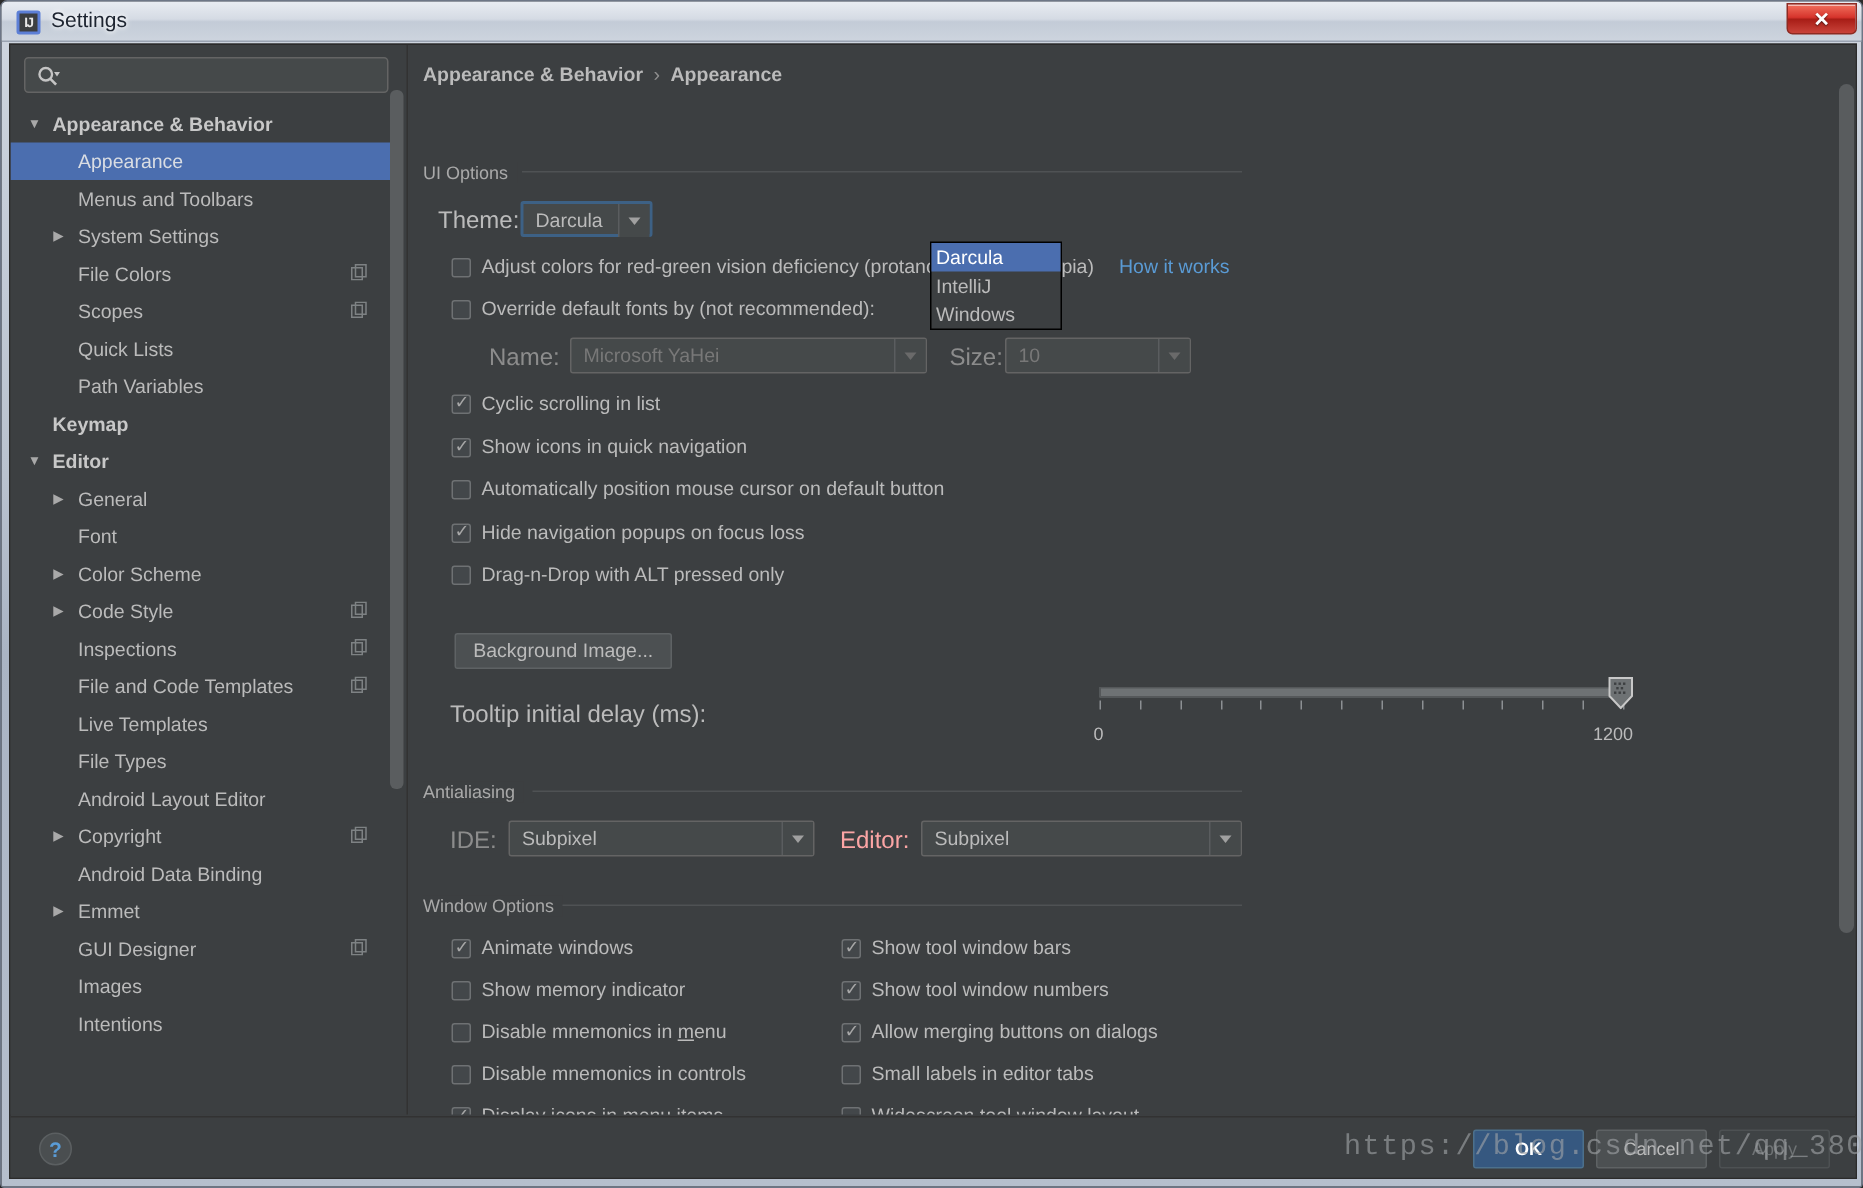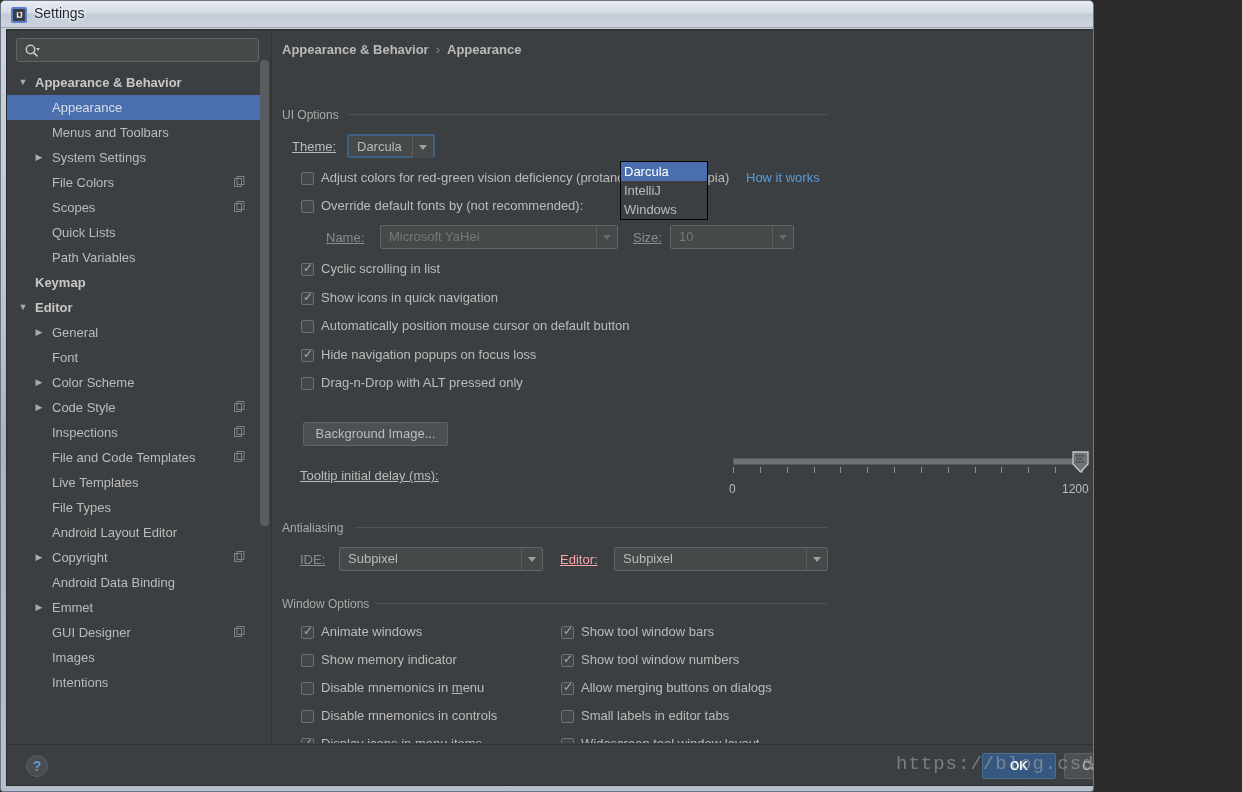--- a/index.html
+++ b/index.html
@@ -6,21 +6,21 @@
   html, body {
     margin: 0; padding: 0;
     width: 1242px; height: 792px;
     overflow: hidden;
     font-family: "Liberation Sans", sans-serif;
   }
   body { background: #2b2b2b; }
 
   
   #window {
-    position: absolute; left: 0; top: 0; width: 1094px; height: 792px;
+    position: absolute; left: 0; top: 0; width: 1242px; height: 792px;
     background: linear-gradient(to bottom, #cfd6e0 0%, #b9c2cf 40%, #aab4c4 55%, #b6bfcd 100%);
     border: 1px solid #6d7686;
     border-radius: 5px 5px 3px 3px;
     overflow: hidden;
   }
   #titlebar {
     position: absolute; left: 0; top: 0; width: 1242px; height: 27px;
     background: linear-gradient(to bottom, #e8ecf2 0%, #d5dbe4 45%, #c3cbd7 52%, #cdd4de 100%);
     border-bottom: 1px solid #9aa3b1;
   }
@@ -117,21 +117,21 @@
 
   .section-title {
     position: absolute; font-size: 12px; color: #a9a9a9;
     background: #3c3f41; padding-right: 6px; z-index: 2; text-align: right;
   }
   .section-line {
     position: absolute; height: 1px; background: #4f5254;
   }
 
   .field-label {
-    position: absolute; font-size: 13px; color: #bbbbbb; text-decoration: underline;
+    position: absolute; font-size: 16px; color: #bbbbbb;
   }
 
   
   .combo {
     position: absolute; height: 24px;
     background: #45494a; border: 1px solid #646464; border-radius: 2px;
   }
   .combo .val {
     position: absolute; left: 8px; top: 0; line-height: 22px;
     font-size: 13px; color: #bbbbbb; white-space: nowrap;

